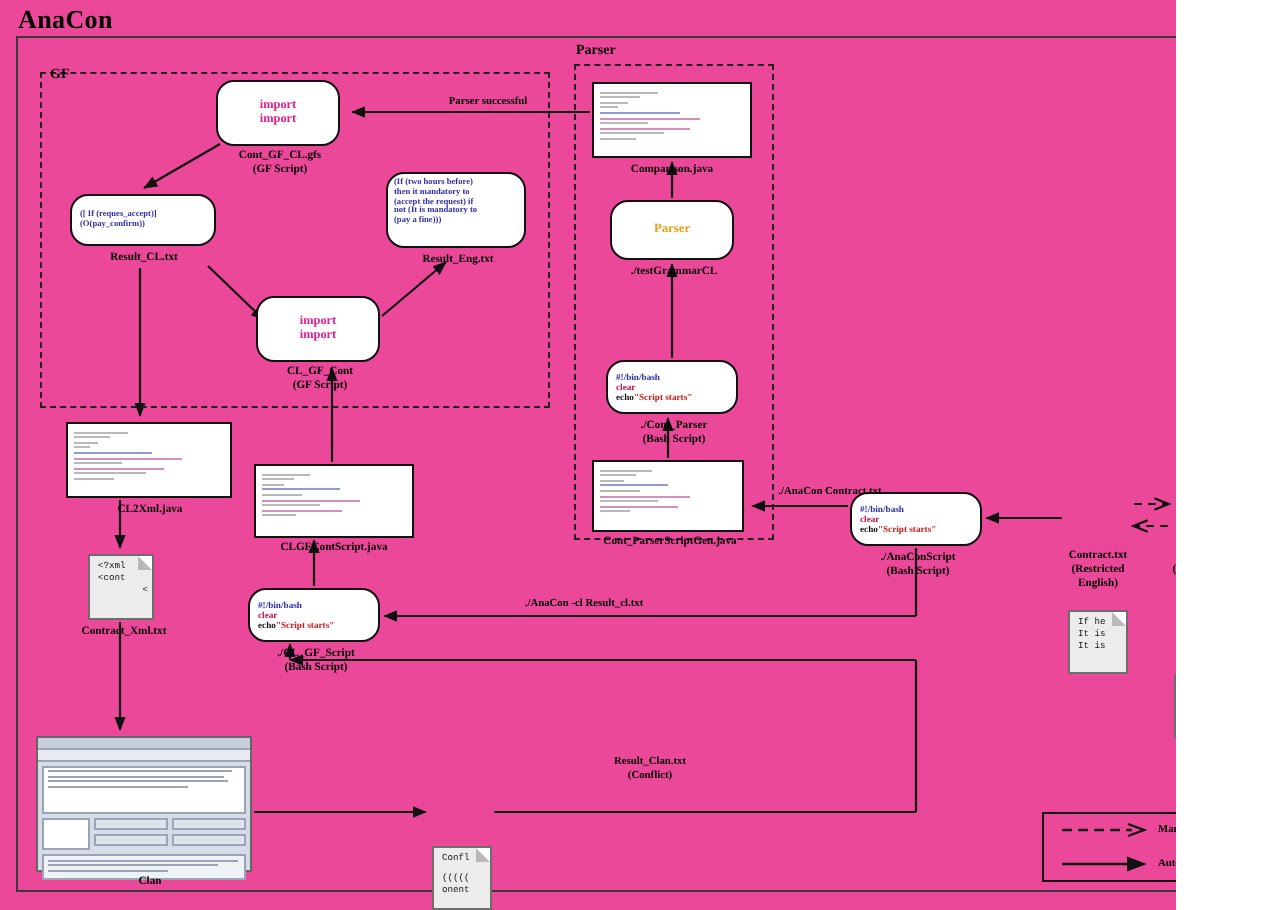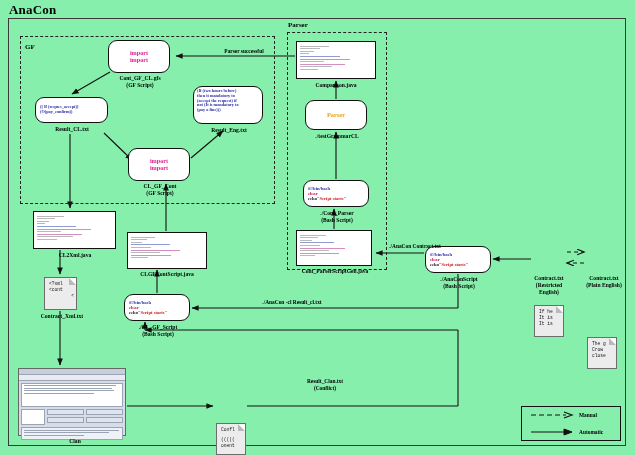--- a/index.html
+++ b/index.html
@@ -1,33 +1,33 @@
 <!DOCTYPE html>
 <html><head>
 <meta charset="utf-8">
 <style>
   html,body{margin:0;padding:0;background:#fff;}
   body{font-family:"Liberation Serif", serif;}
-  #stage{position:relative;width:635px;height:455px;background:#86efac;overflow:hidden;}
+  #stage{position:relative;width:588px;height:455px;background:#ec4899;overflow:hidden;}
 
   .abs{position:absolute;}
 
   
   #title{left:9px;top:2px;font-size:13px;font-weight:bold;letter-spacing:.2px;color:#000;}
 
   
   #outer-frame{left:8px;top:18px;width:618px;height:428px;border:1.4px solid #3a3a3a;box-sizing:border-box;}
 
   
   .dashed-box{border:1.6px dashed #222;box-sizing:border-box;}
   #gf-box{left:20px;top:36px;width:255px;height:168px;}
   #parser-box{left:287px;top:32px;width:100px;height:238px;}
 
   .group-label{font-size:7px;font-weight:bold;color:#000;}
-  #gf-label{left:25px;top:43px;}
+  #gf-label{left:25px;top:33px;}
   #parser-label{left:288px;top:21px;}
 
   
   .rbox{border:1.5px solid #111;border-radius:9px;background:#fff;box-sizing:border-box;
         display:flex;flex-direction:column;justify-content:center;}
   .rbox .ln{font-family:"Liberation Serif",serif;font-weight:bold;line-height:1.12;}
 
   .cap{font-size:5.6px;font-weight:bold;text-align:center;color:#000;line-height:1.25;}
 
   

